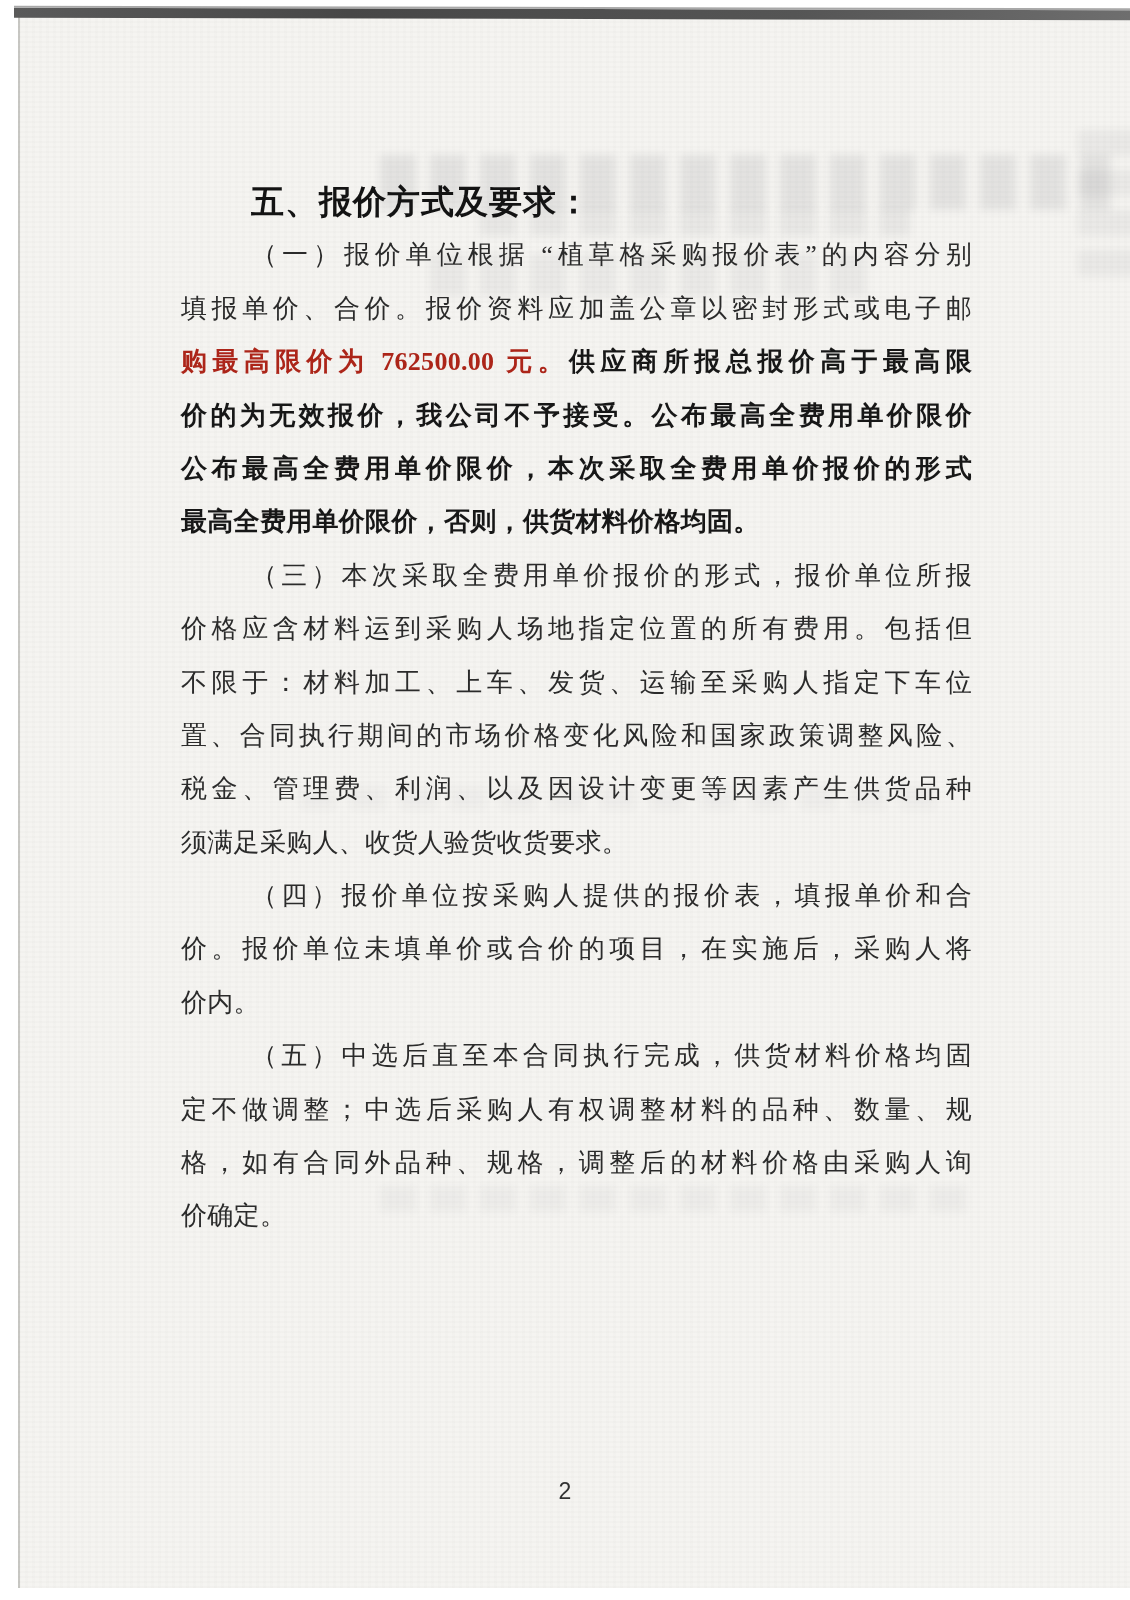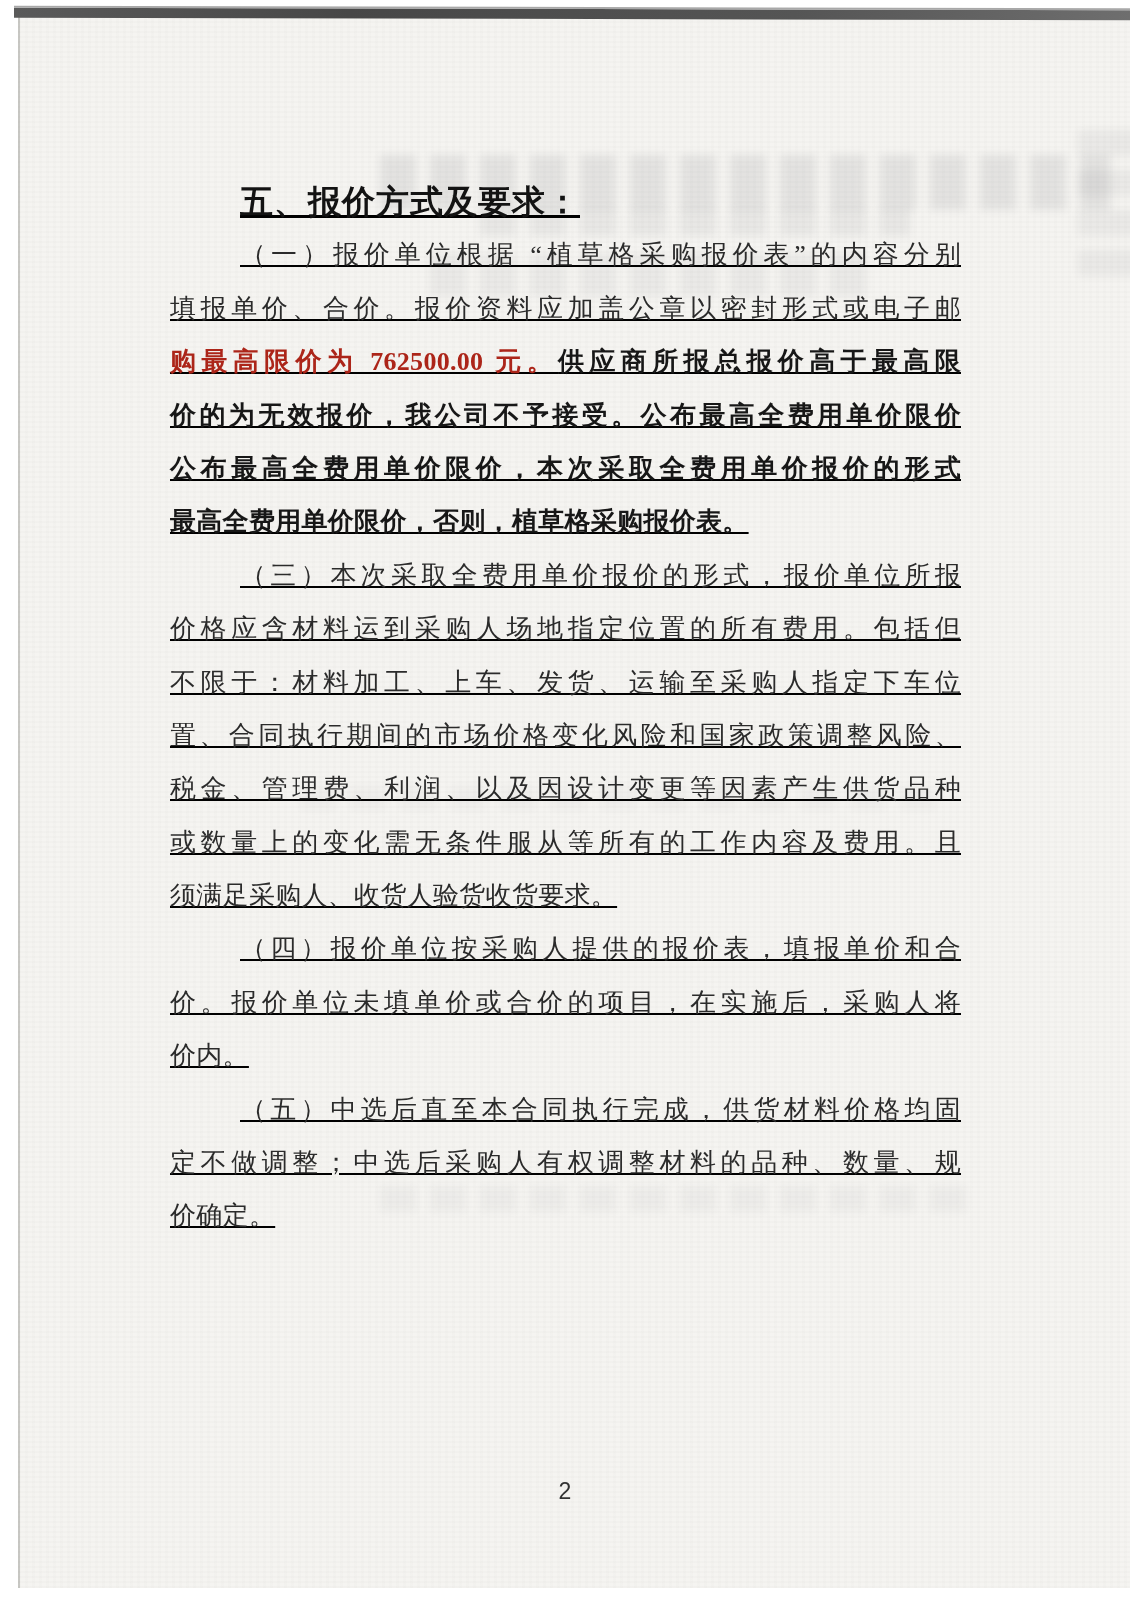--- a/index.html
+++ b/index.html
@@ -51,25 +51,24 @@
     background: repeating-linear-gradient(90deg,
       rgba(50,52,62,0.55) 0 36px, rgba(50,52,62,0) 36px 50px);
     pointer-events: none;
   }
   .ghost.vertical {
     background: repeating-linear-gradient(0deg,
       rgba(50,52,62,0.55) 0 26px, rgba(50,52,62,0) 26px 40px);
   }
   .content {
     position: absolute;
-    left: 152px;
+    left: 163px;
     top: 159px;
     width: 791px;
     z-index: 2;
-    text-decoration: underline;
   }
   .line {
     height: 53.4px;
     line-height: 53.4px;
     font-size: 26px;
     color: #2b2b2b;
     letter-spacing: 0.3px;
     text-align: justify;
     white-space: nowrap;
   }
@@ -116,35 +115,35 @@
   <div class="content">
 
     <div class="line heading">五、报价方式及要求：</div>
 
     <div class="line j first">（一）报价单位根据 “植草格采购报价表”的内容分别</div>
     <div class="line j">填报单价、合价。报价资料应加盖公章以密封形式或电子邮</div>
 
     <div class="line j bold"><span class="red">购最高限价为 762500.00 元。</span><span>供应商所报总报价高于最高限</span></div>
     <div class="line j bold">价的为无效报价，我公司不予接受。公布最高全费用单价限价</div>
     <div class="line j bold">公布最高全费用单价限价，本次采取全费用单价报价的形式</div>
-    <div class="line bold">最高全费用单价限价，否则，植草格采购报价表。</div>
+    <div class="line bold">最高全费用单价限价，否则，供货材料价格均固。</div>
 
     <div class="line j first">（三）本次采取全费用单价报价的形式，报价单位所报</div>
     <div class="line j">价格应含材料运到采购人场地指定位置的所有费用。包括但</div>
     <div class="line j">不限于：材料加工、上车、发货、运输至采购人指定下车位</div>
     <div class="line j">置、合同执行期间的市场价格变化风险和国家政策调整风险、</div>
     <div class="line j">税金、管理费、利润、以及因设计变更等因素产生供货品种</div>
-    <div class="line j">或数量上的变化需无条件服从等所有的工作内容及费用。且</div>
     <div class="line">须满足采购人、收货人验货收货要求。</div>
 
     <div class="line j first">（四）报价单位按采购人提供的报价表，填报单价和合</div>
     <div class="line j">价。报价单位未填单价或合价的项目，在实施后，采购人将</div>
     <div class="line">价内。</div>
 
     <div class="line j first">（五）中选后直至本合同执行完成，供货材料价格均固</div>
     <div class="line j">定不做调整；中选后采购人有权调整材料的品种、数量、规</div>
+    <div class="line j">格，如有合同外品种、规格，调整后的材料价格由采购人询</div>
     <div class="line">价确定。</div>
 
   </div>
 
   <div class="pagenum">2</div>
 
 </div>
 
 </body></html>

